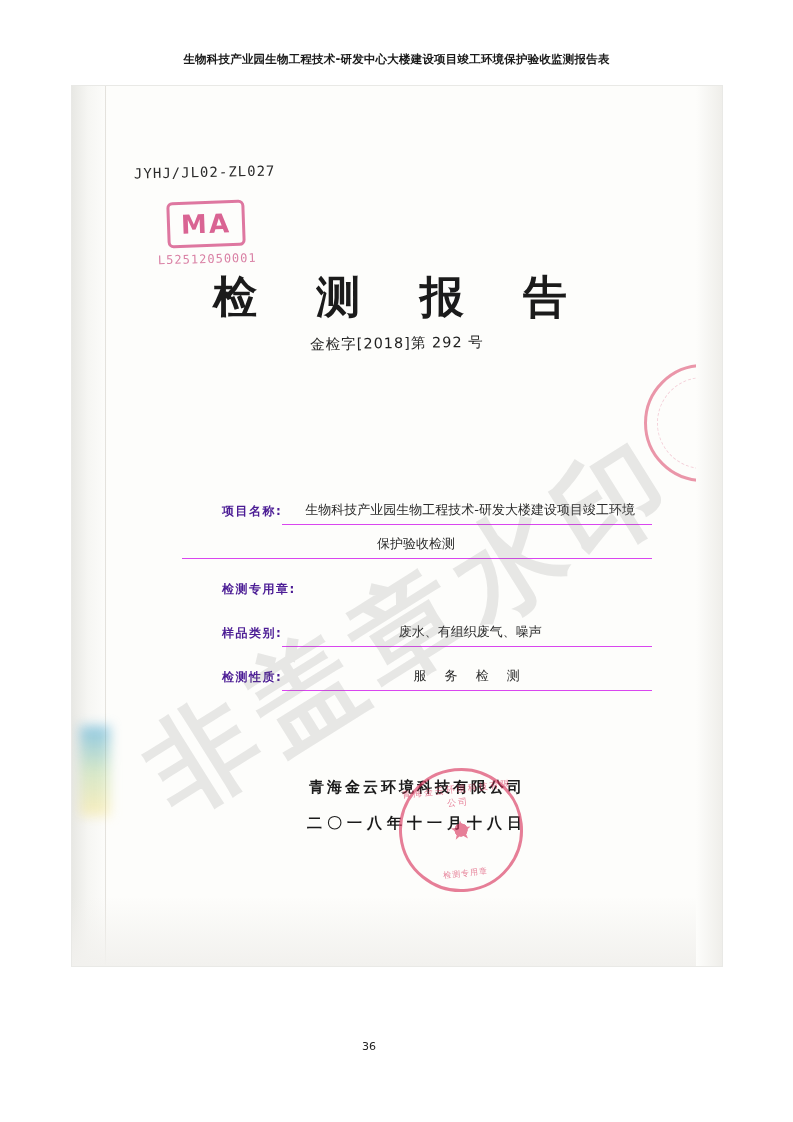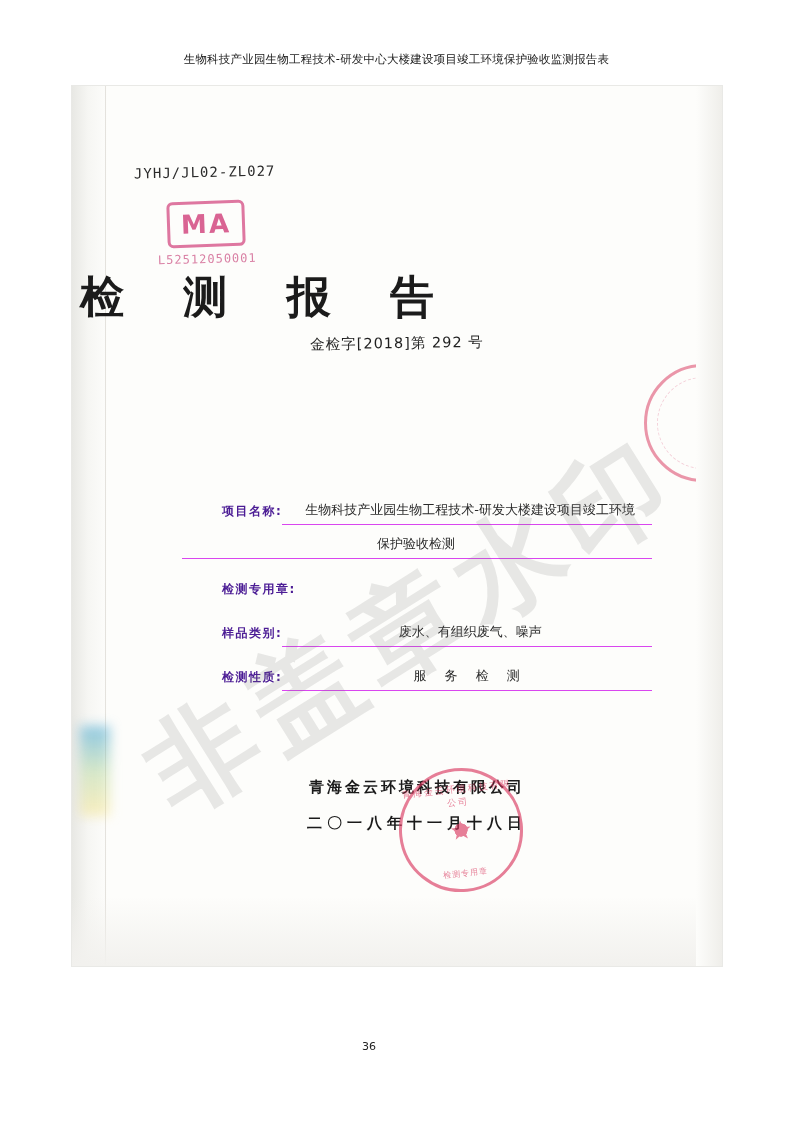--- a/index.html
+++ b/index.html
@@ -22,21 +22,21 @@
     background: #ffffff;
   }
 
   .page-header {
     position: absolute;
     top: 52px;
     left: 0;
     width: 793px;
     text-align: center;
     font-size: 11.5px;
-    font-weight: normal;
+    font-weight: bold;
     color: #1a1a1a;
     letter-spacing: 0.2px;
   }
 
   .page-number {
     position: absolute;
     top: 1040px;
     left: 0;
     width: 738px;
     text-align: center;
@@ -155,20 +155,21 @@
     letter-spacing: 1px;
     transform: rotate(-1.5deg);
     opacity: .85;
   }
 
   .doc-title {
     position: absolute;
     left: 0;
     right: 0;
     top: 182px;
+    text-align: center;
     font-family: "DejaVu Serif", serif;
     font-size: 44px;
     font-weight: bold;
     color: #1b1b1b;
     letter-spacing: 22px;
     padding-left: 8px;
   }
 
   .doc-serial {
     position: absolute;

